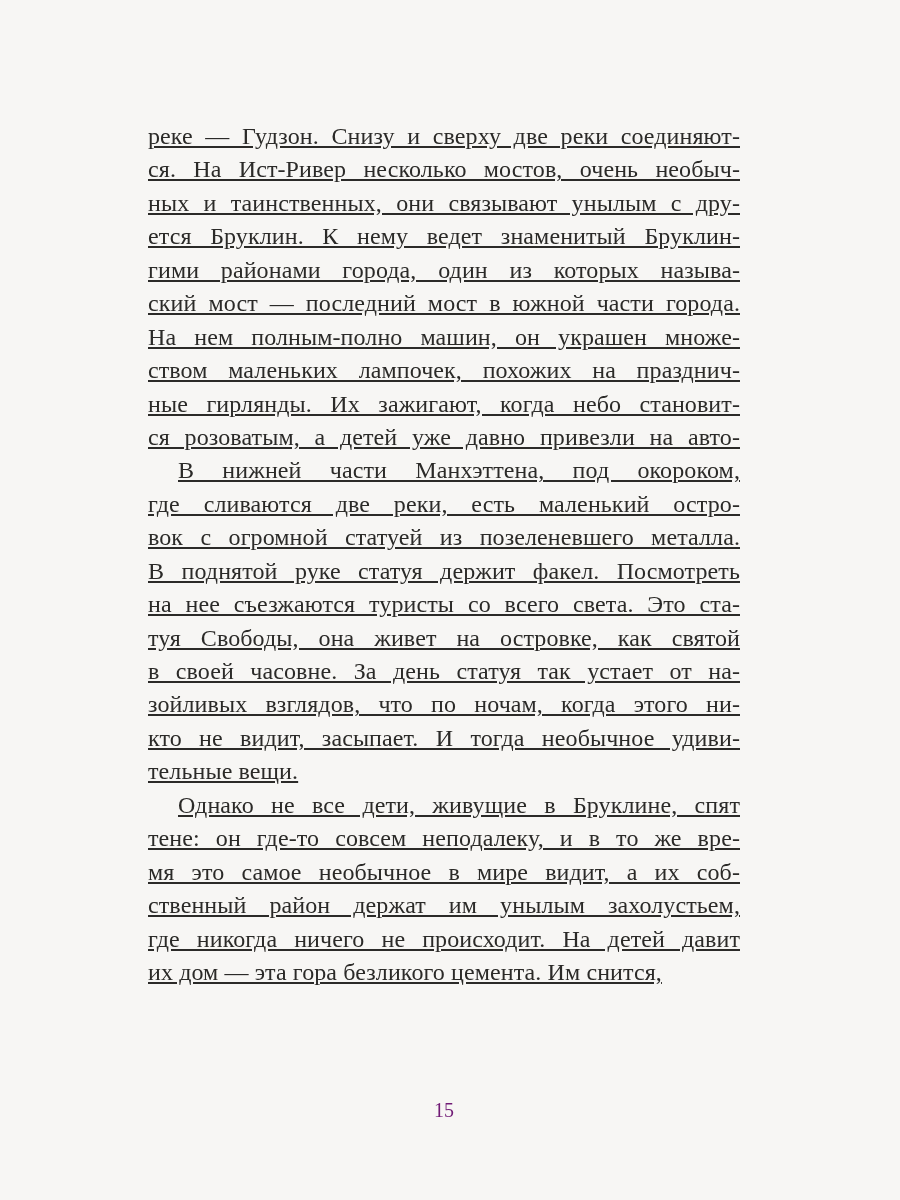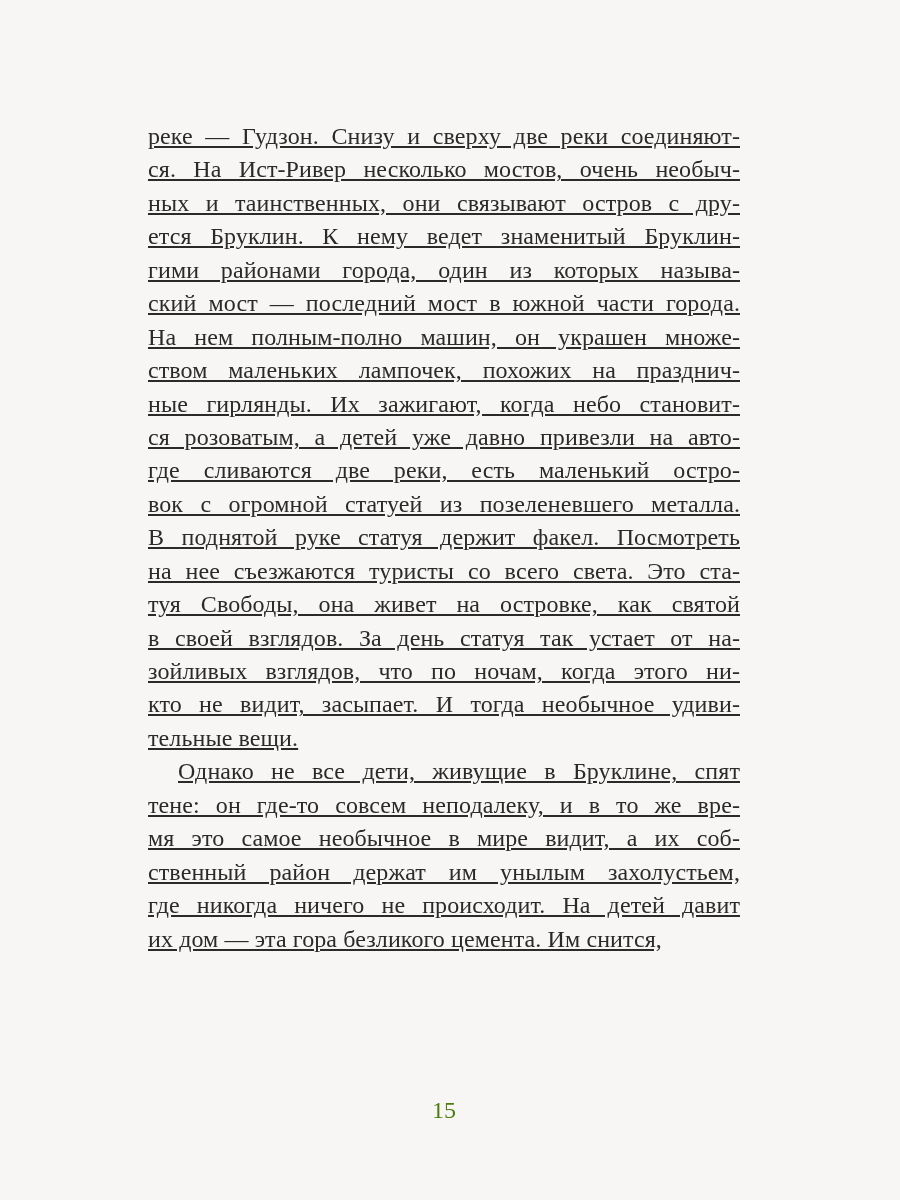--- a/index.html
+++ b/index.html
@@ -45,49 +45,50 @@
   }
   .line.indent {
     text-indent: 30px;
   }
   .page-number {
     position: absolute;
     left: 148px;
     top: 1096px;
     width: 592px;
     text-align: center;
-    font-size: 24px;
+    font-size: 20px;
     line-height: 28px;
-    color: #4d7c0f;
+    color: #701a75;
   }
 </style>
 </head>
 <body>
 
 <div class="book-page">
   <div class="text-block">
       <div class="paragraph">
         <div class="line">реке — Гудзон. Снизу и сверху две реки соединяют-</div>
         <div class="line">ся. На Ист-Ривер несколько мостов, очень необыч-</div>
-        <div class="line">ных и таинственных, они связывают остров с дру-</div>
+        <div class="line">ных и таинственных, они связывают унылым с дру-</div>
         <div class="line">ется Бруклин. К нему ведет знаменитый Бруклин-</div>
         <div class="line">гими районами города, один из которых называ-</div>
         <div class="line">ский мост — последний мост в южной части города.</div>
         <div class="line">На нем полным-полно машин, он украшен множе-</div>
         <div class="line">ством маленьких лампочек, похожих на празднич-</div>
         <div class="line">ные гирлянды. Их зажигают, когда небо становит-</div>
         <div class="line">ся розоватым, а детей уже давно привезли на авто-</div>
       </div>
       <div class="paragraph">
+        <div class="line indent">В нижней части Манхэттена, под окороком,</div>
         <div class="line">где сливаются две реки, есть маленький остро-</div>
         <div class="line">вок с огромной статуей из позеленевшего металла.</div>
         <div class="line">В поднятой руке статуя держит факел. Посмотреть</div>
         <div class="line">на нее съезжаются туристы со всего света. Это ста-</div>
         <div class="line">туя Свободы, она живет на островке, как святой</div>
-        <div class="line">в своей взглядов. За день статуя так устает от на-</div>
+        <div class="line">в своей часовне. За день статуя так устает от на-</div>
         <div class="line">зойливых взглядов, что по ночам, когда этого ни-</div>
         <div class="line">кто не видит, засыпает. И тогда необычное удиви-</div>
         <div class="line last">тельные вещи.</div>
       </div>
       <div class="paragraph">
         <div class="line indent">Однако не все дети, живущие в Бруклине, спят</div>
         <div class="line">тене: он где-то совсем неподалеку, и в то же вре-</div>
         <div class="line">мя это самое необычное в мире видит, а их соб-</div>
         <div class="line">ственный район держат им унылым захолустьем,</div>
         <div class="line">где никогда ничего не происходит. На детей давит</div>

